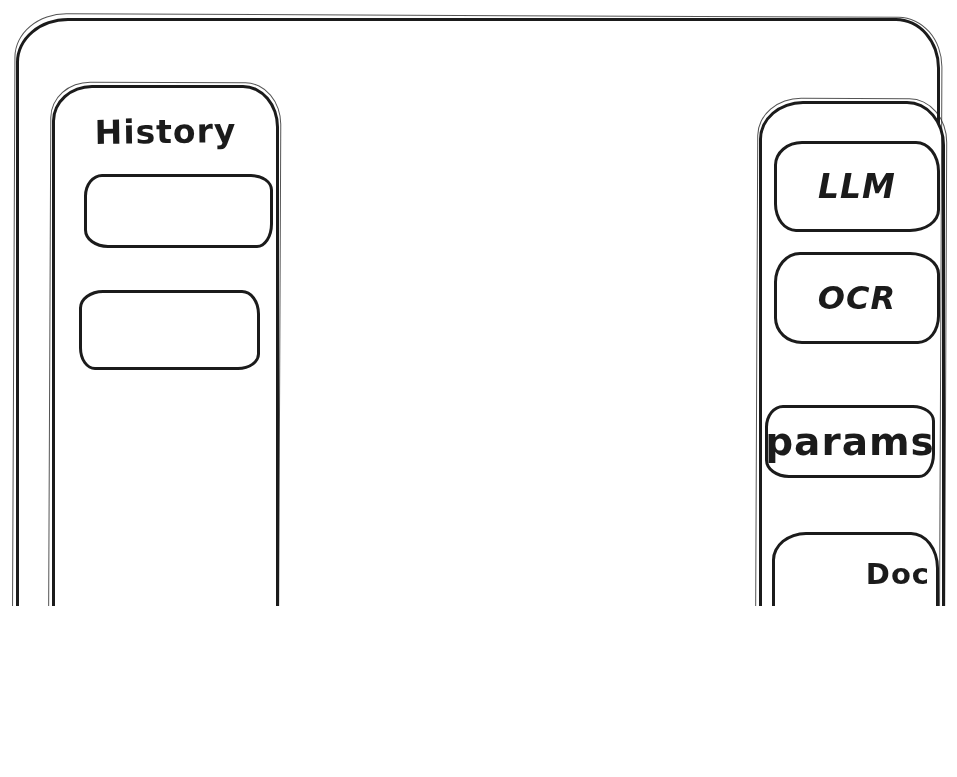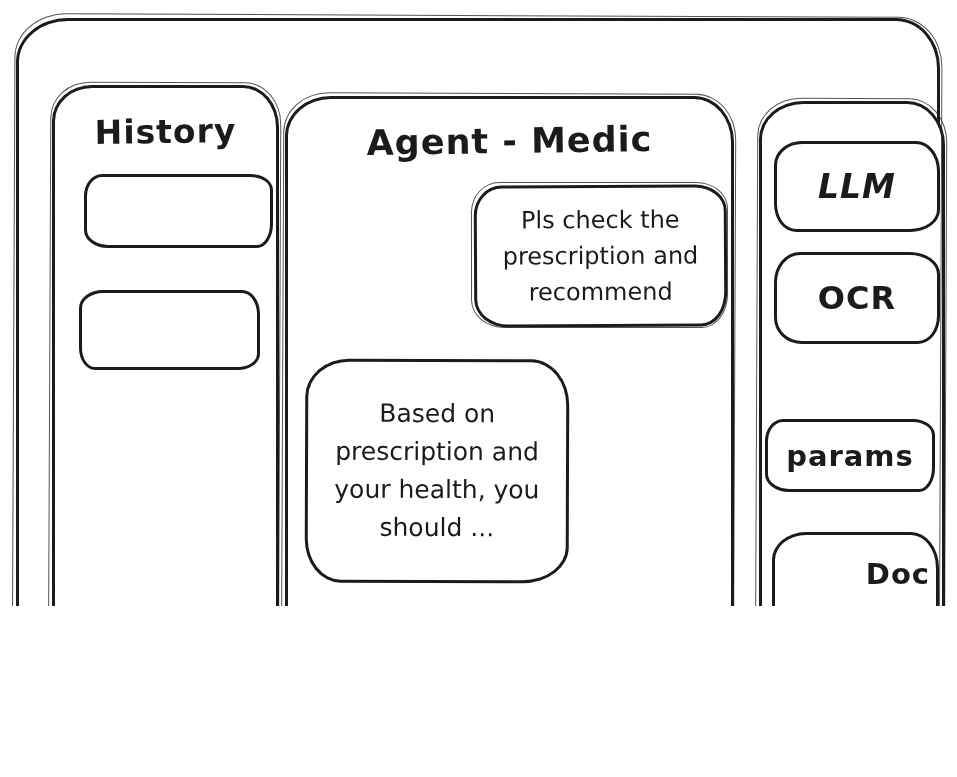--- a/index.html
+++ b/index.html
@@ -114,25 +114,26 @@
   }
   .tool-btn.llm{
     left:12px;top:37px;width:166px;height:91px;
     border-radius:28px 24px 30px 22px / 24px 30px 22px 28px;
     font-size:33px;font-style:italic;
   }
   .tool-btn.ocr{
     left:12px;top:148px;width:166px;height:92px;
     border-radius:26px 30px 22px 28px / 30px 22px 28px 26px;
     font-size:32px;
+    font-style:italic;
   }
   .tool-btn.params{
-    left:3px;top:315px;width:170px;height:73px;
+    left:3px;top:301px;width:170px;height:73px;
     border-radius:18px 22px 16px 24px / 22px 16px 24px 18px;
-    font-size:29px;
+    font-size:39px;
   }
   .tool-btn.docsource{
     left:10px;top:428px;width:167px;height:122px;
     border-radius:34px 28px 36px 26px / 28px 36px 26px 34px;
     font-size:29px;
     white-space:pre-line;
   }
   .doc-num{
     position:absolute;
     font-size:32px;
@@ -148,33 +149,20 @@
 <div class="canvas">
 
   <div class="sketch double frame">
 
     <aside class="sketch double history-panel">
       <div class="panel-title history-title">History</div>
       <div class="sketch history-item item1"></div>
       <div class="sketch history-item item2"></div>
     </aside>
 
-    <main class="sketch double chat-panel">
-      <div class="panel-title chat-title">Agent - Medic</div>
-
-      <div class="sketch double bubble user">
-        <span>Pls check the prescription and recommend</span>
-      </div>
-
-      <div class="sketch bubble assistant">
-        <span>Based on prescription and your health, you should ...</span>
-      </div>
-
-      <input class="sketch chat-input" type="text" placeholder="" style="">
-    </main>
 
     <aside class="sketch double tools-panel">
       <button class="tool-btn llm">LLM</button>
       <button class="tool-btn ocr">OCR</button>
       <button class="tool-btn params">params</button>
       <button class="tool-btn docsource">Doc params</button>
       <div class="doc-num one">1</div>
       <div class="doc-num two">2</div>
     </aside>
 

